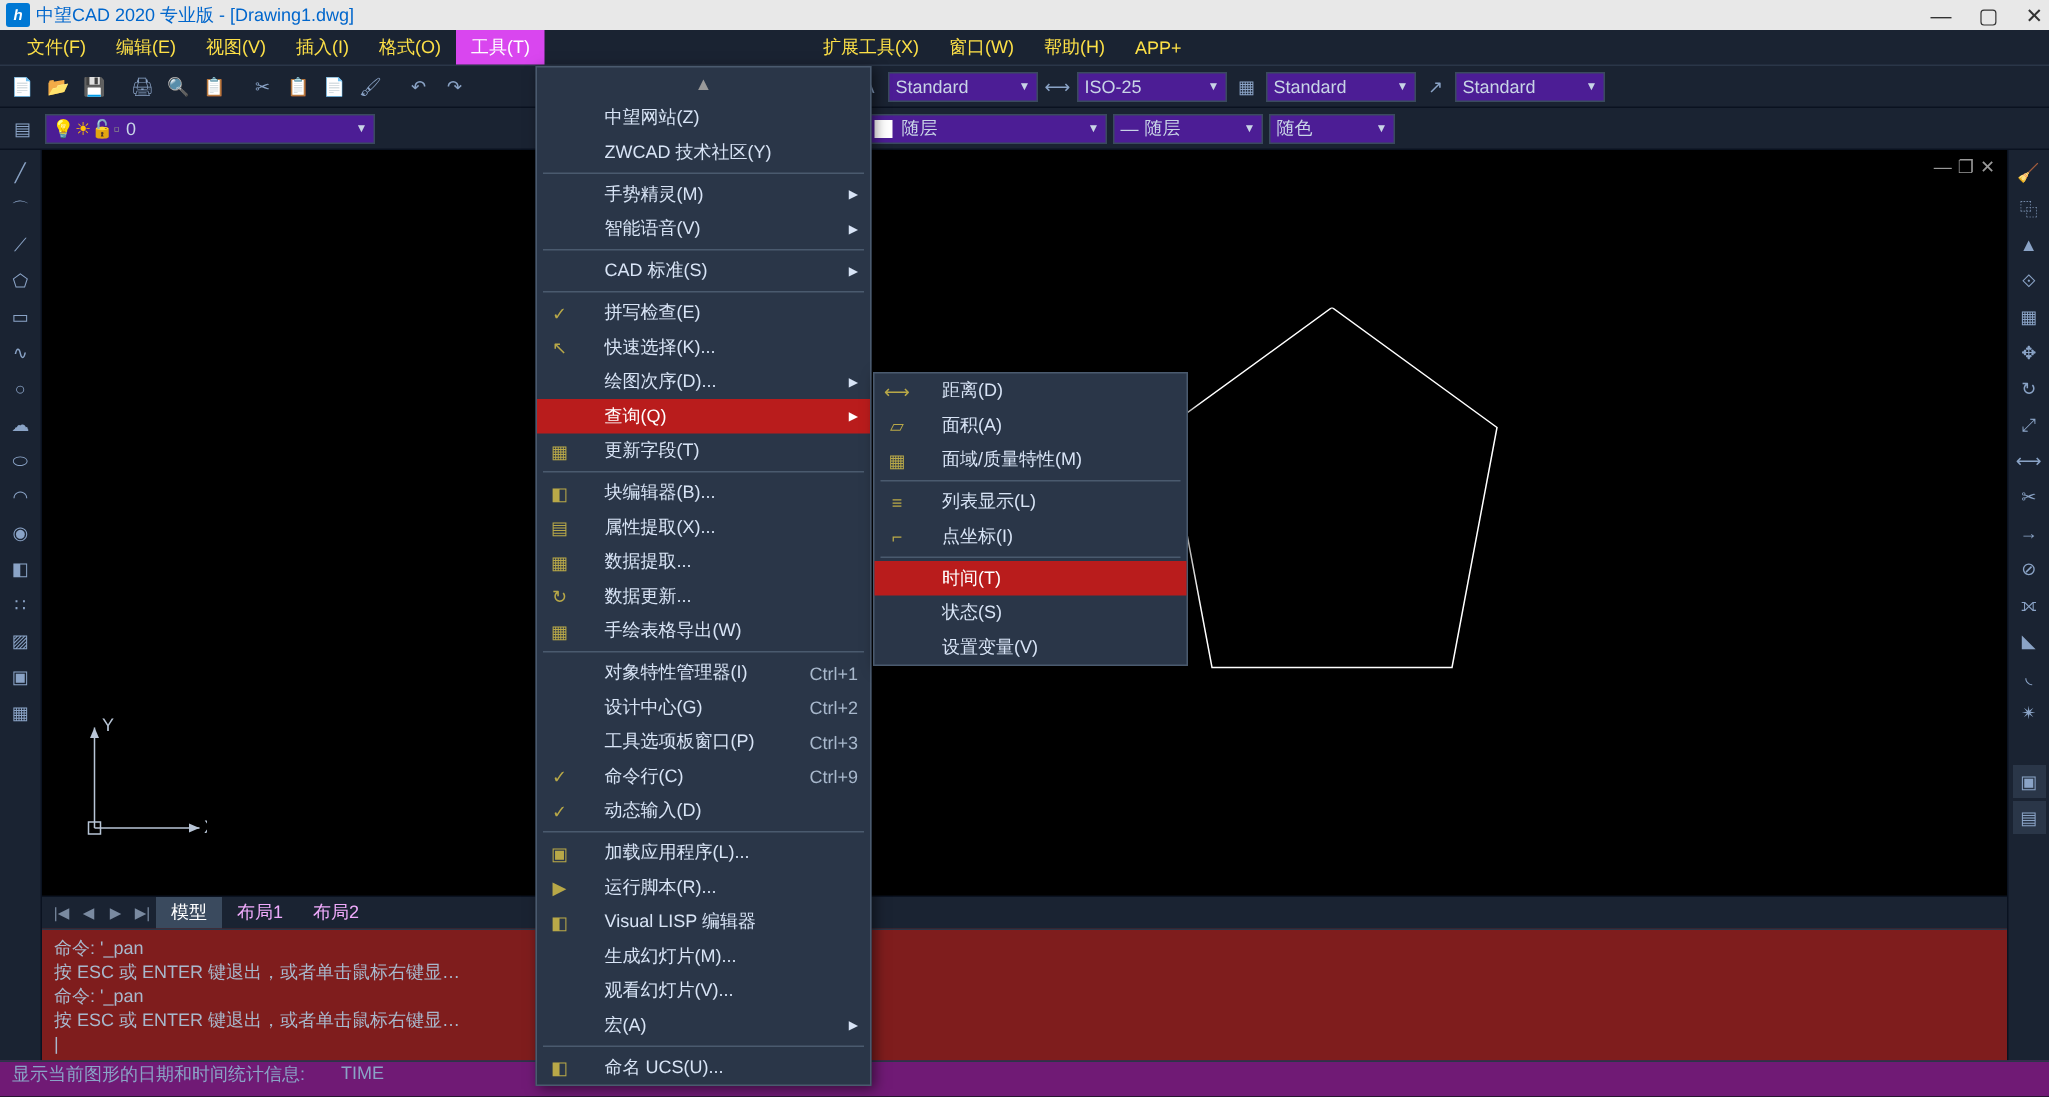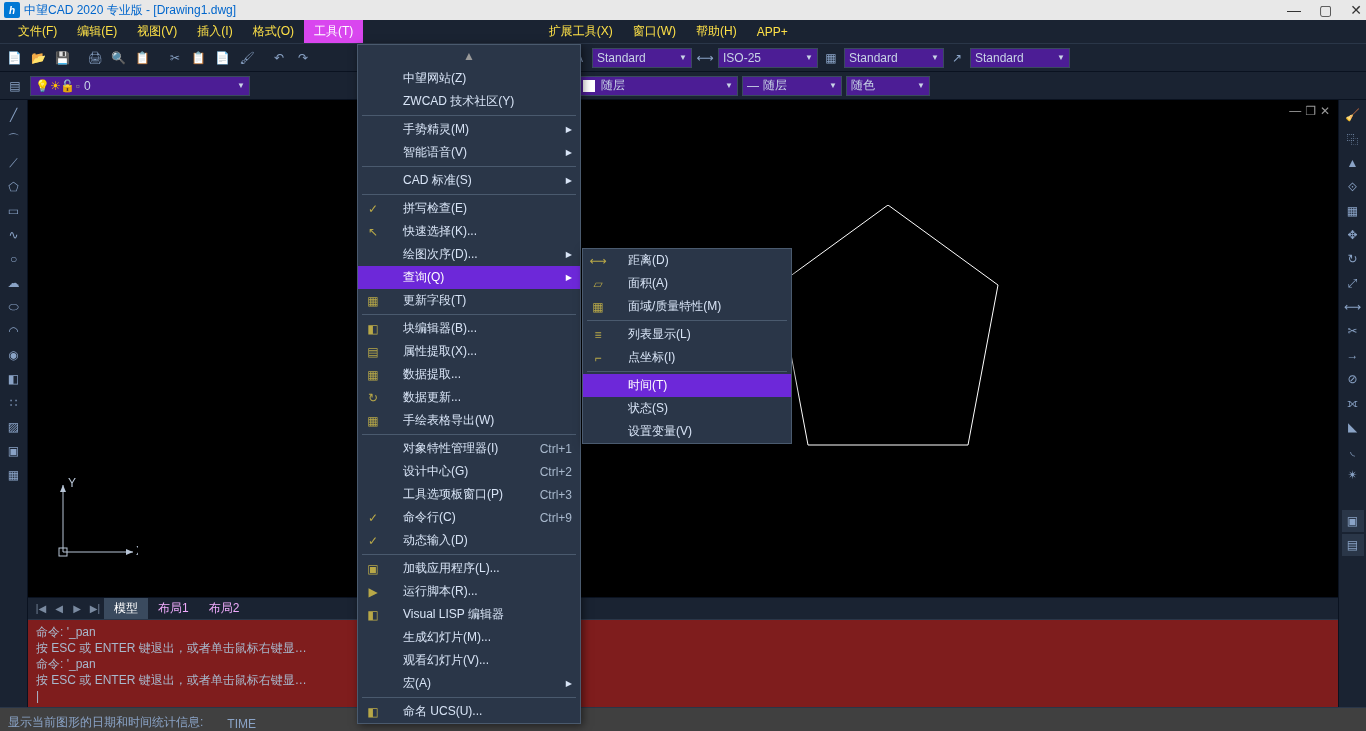--- a/index.html
+++ b/index.html
@@ -26,25 +26,25 @@
 .canvas-ctrl{position:absolute;top:4px;right:8px;display:flex;gap:4px;color:#999;font-size:11px}
 .canvas-ctrl span{cursor:pointer}
 .ucs{position:absolute;bottom:30px;left:20px;width:90px;height:90px}
 .tabs{height:22px;background:#1a2332;display:flex;align-items:center;padding:0 4px;border-top:1px solid #0a1220}
 .tab-nav{width:18px;text-align:center;color:#7a8aa0;cursor:pointer;font-size:10px}
 .tab{padding:2px 10px;color:#f0abfc;cursor:pointer}
 .tab.active{background:#3a4a5e;color:#fff}
 .cmd{height:88px;background:#7f1d1d;border-top:1px solid #2a3648;padding:4px 8px;color:#a8b8cc;line-height:16px;overflow:hidden}
 .cmd .line{white-space:nowrap}
 .right-tools{width:28px;background:#1a2332;display:flex;flex-direction:column;align-items:center;padding-top:4px;gap:2px;border-left:1px solid #0a1220}
-.statusbar{position:absolute;bottom:0;left:0;right:0;height:24px;background:#404040;display:flex;align-items:flex-end;padding:0 8px;color:#8aa3c6;border-top:1px solid #2a3648}
+.statusbar{position:absolute;bottom:0;left:0;right:0;height:24px;background:#701a75;display:flex;align-items:flex-start;padding:0 8px;color:#8aa3c6;border-top:1px solid #2a3648}
 .statusbar .st-cmd{color:#8aa3c6;margin-left:24px}
 .dropdown{position:absolute;top:44px;left:357px;width:224px;background:#2a3648;border:1px solid #4a5a6e;z-index:100;box-shadow:2px 2px 8px rgba(0,0,0,0.5)}
 .dd-row{display:flex;align-items:center;height:23px;padding:0 8px 0 45px;color:#d8e4f6;cursor:pointer;position:relative}
-.dd-row.hl{background:#6d28d9;color:#fff}
+.dd-row.hl{background:#b91c1c;color:#fff}
 .dd-row .ic{position:absolute;left:6px;width:18px;text-align:center;color:#b8a848}
 .dd-row .sc{margin-left:auto;color:#a8b8cc}
 .dd-row .sub{margin-left:auto;font-size:8px}
 .dd-sep{height:1px;background:#4a5a6e;margin:2px 4px}
 .dd-hdr{display:flex;justify-content:center;padding:4px;color:#999}
 .submenu{position:absolute;top:248px;left:582px;width:210px;background:#2a3648;border:1px solid #4a5a6e;z-index:101;box-shadow:2px 2px 8px rgba(0,0,0,0.5)}
 .pentagon{position:absolute;top:105px;left:750px}
 </style>
 </head>
 <body>

